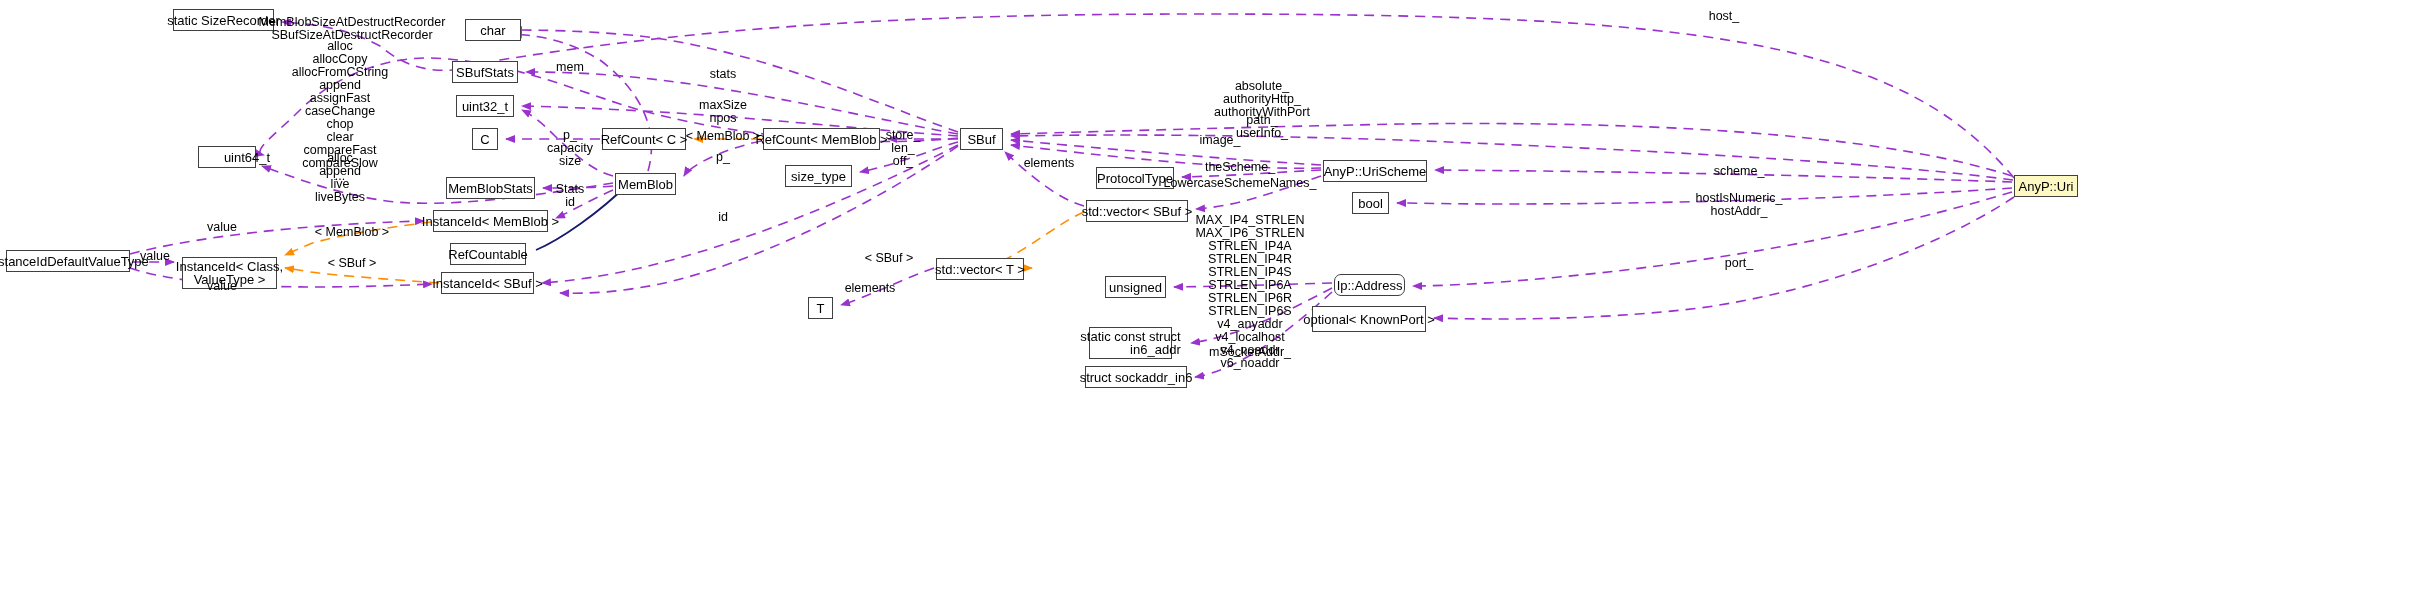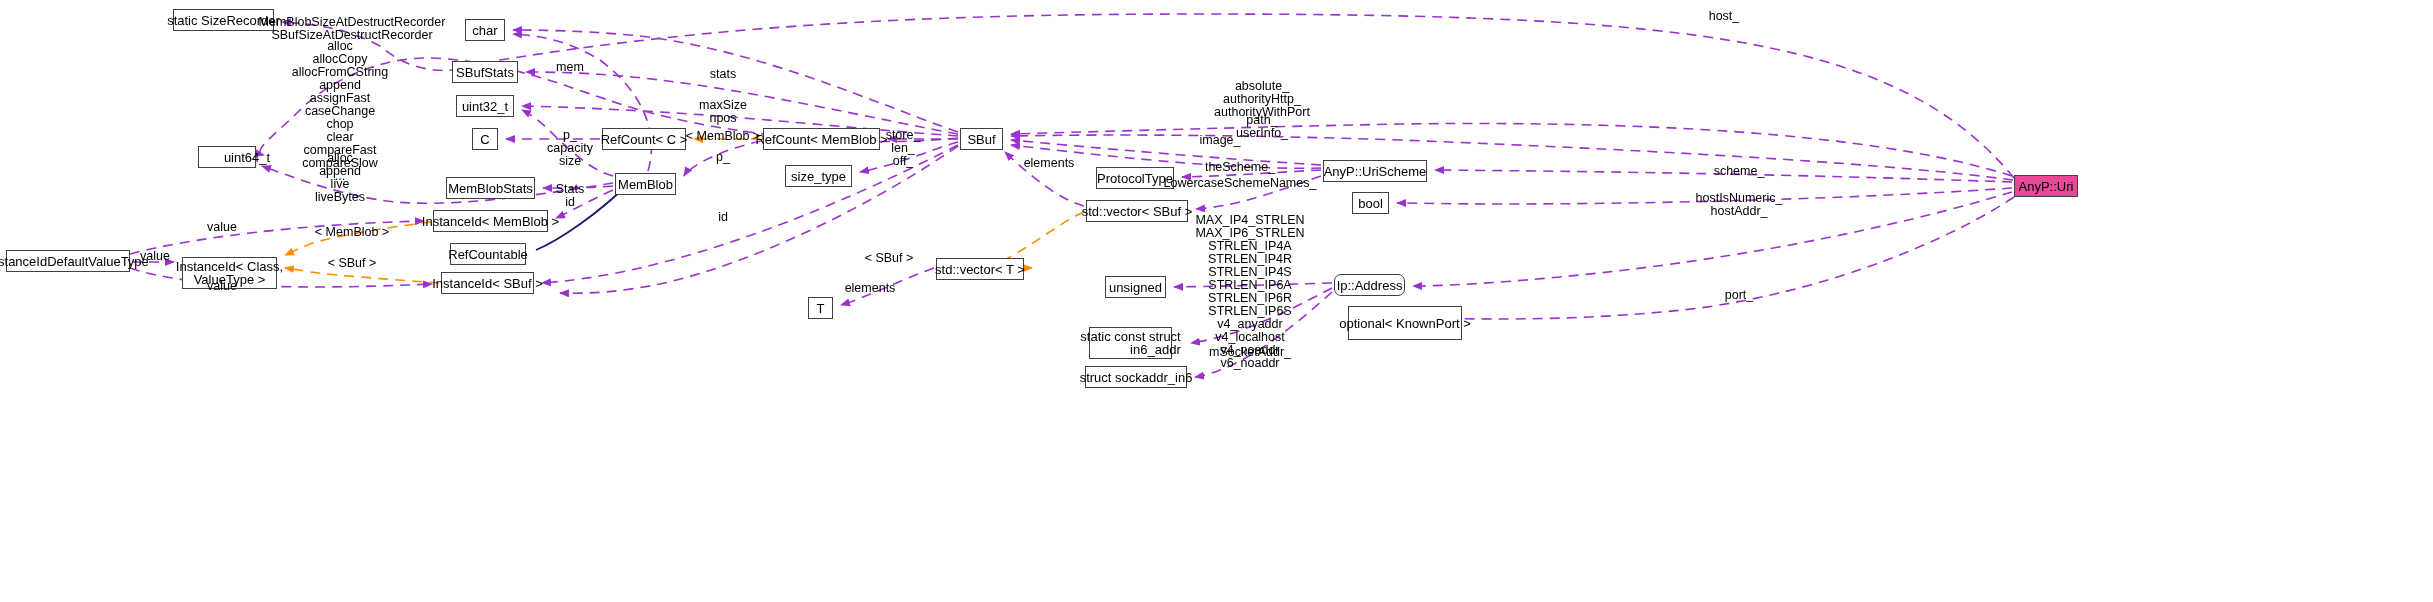--- a/index.html
+++ b/index.html
@@ -30,21 +30,21 @@
     color: #000000;
     font-size: 13px;
     line-height: 1;
     display: flex;
     align-items: center;
     justify-content: center;
     white-space: nowrap;
     padding: 0 7px;
   }
   .node.current {
-    background: #ec4899;
+    background: #fef9c3;
     border-color: #404040;
   }
   .edge-label {
     position: absolute;
     font-size: 12.5px;
     color: #000000;
     line-height: 12.5px;
     white-space: pre;
     text-align: center;
     transform: translateX(-50%);
@@ -143,21 +143,21 @@
       <path d="M439,283 C400,280 340,276 310,272 C300,270 292,269 285,268" stroke="#ff8c00" stroke-dasharray="10,7" marker-end="url(#ar-orange)"></path>
 
       <path d="M1084,212 C1060,222 1030,248 1000,262 C990,266 984,268 1032,268" stroke="#ff8c00" stroke-dasharray="10,7" marker-end="url(#ar-orange)"></path>
 
       <path d="M628,184 C600,212 560,240 536,250" stroke="#191970" stroke-width="1.8"></path>
     </g>
   </svg>
 
   <div id="node-host">
       <div class="node" style="left: 173px; top: 9px; width: 101px; height: 22px;">static SizeRecorder</div>
-      <div class="node" style="left: 465px; top: 19px; width: 40px; height: 22px;">char</div>
+      <div class="node" style="left: 465px; top: 19px; width: 56px; height: 22px;">char</div>
       <div class="node" style="left: 452px; top: 61px; width: 66px; height: 22px;">SBufStats</div>
       <div class="node" style="left: 456px; top: 95px; width: 58px; height: 22px;">uint32_t</div>
       <div class="node" style="left: 472px; top: 128px; width: 26px; height: 22px;">C</div>
       <div class="node" style="left: 198px; top: 146px; width: 58px; height: 22px; padding-left: 47px;">uint64_t</div>
       <div class="node" style="left: 446px; top: 177px; width: 89px; height: 22px;">MemBlobStats</div>
       <div class="node" style="left: 433px; top: 210px; width: 115px; height: 22px;">InstanceId&lt; MemBlob &gt;</div>
       <div class="node" style="left: 450px; top: 243px; width: 76px; height: 22px;">RefCountable</div>
       <div class="node" style="left: 6px; top: 250px; width: 124px; height: 22px;">InstanceIdDefaultValueType</div>
       <div class="node" style="left: 182px; top: 248px; width: 95px; height: 32px; white-space: pre; line-height: 13px; text-align: center; margin-top: 9px;">InstanceId&lt; Class,
 ValueType &gt;</div>
@@ -171,21 +171,21 @@
       <div class="node" style="left: 960px; top: 128px; width: 43px; height: 22px;">SBuf</div>
       <div class="node" style="left: 1096px; top: 167px; width: 78px; height: 22px;">ProtocolType</div>
       <div class="node" style="left: 1086px; top: 200px; width: 102px; height: 22px;">std::vector&lt; SBuf &gt;</div>
       <div class="node" style="left: 1105px; top: 276px; width: 61px; height: 22px;">unsigned</div>
       <div class="node" style="left: 1089px; top: 327px; width: 83px; height: 32px; white-space: pre; line-height: 13px; text-align: right;">static const struct
 in6_addr</div>
       <div class="node" style="left: 1085px; top: 366px; width: 102px; height: 22px;">struct sockaddr_in6</div>
       <div class="node" style="left: 1323px; top: 160px; width: 104px; height: 22px;">AnyP::UriScheme</div>
       <div class="node" style="left: 1352px; top: 192px; width: 37px; height: 22px;">bool</div>
       <div class="node" style="left: 1334px; top: 274px; width: 71px; height: 22px; border-radius: 7px;">Ip::Address</div>
-      <div class="node" style="left: 1312px; top: 306px; width: 114px; height: 34px; margin-left: 36px;">optional&lt; KnownPort &gt;</div>
+      <div class="node" style="left: 1312px; top: 306px; width: 114px; height: 26px;">optional&lt; KnownPort &gt;</div>
       <div class="node current" style="left: 2014px; top: 175px; width: 64px; height: 22px;">AnyP::Uri</div>
     </div>
   <div id="label-host">
       <div class="edge-label multi" style="left: 352px; top: 2px; margin-top: 14px;">MemBlobSizeAtDestructRecorder
 SBufSizeAtDestructRecorder</div>
       <div class="edge-label multi" style="left: 340px; top: 40px;">alloc
 allocCopy
 allocFromCString
 append
 assignFast
@@ -240,16 +240,16 @@
 STRLEN_IP6S
 v4_anyaddr
 v4_localhost
 v4_noaddr
 v6_noaddr</div>
       <div class="edge-label" style="left: 1250px; top: 346px;">mSocketAddr_</div>
       <div class="edge-label" style="left: 1724px; top: 10px;">host_</div>
       <div class="edge-label" style="left: 1739px; top: 165px;">scheme_</div>
       <div class="edge-label" style="left: 1739px; top: 192px;">hostIsNumeric_</div>
       <div class="edge-label" style="left: 1739px; top: 205px;">hostAddr_</div>
-      <div class="edge-label" style="left: 1739px; top: 257px; margin-top: 32px;">port_</div>
+      <div class="edge-label" style="left: 1739px; top: 257px;">port_</div>
     </div>
 
 </div>
 
 </body></html>

